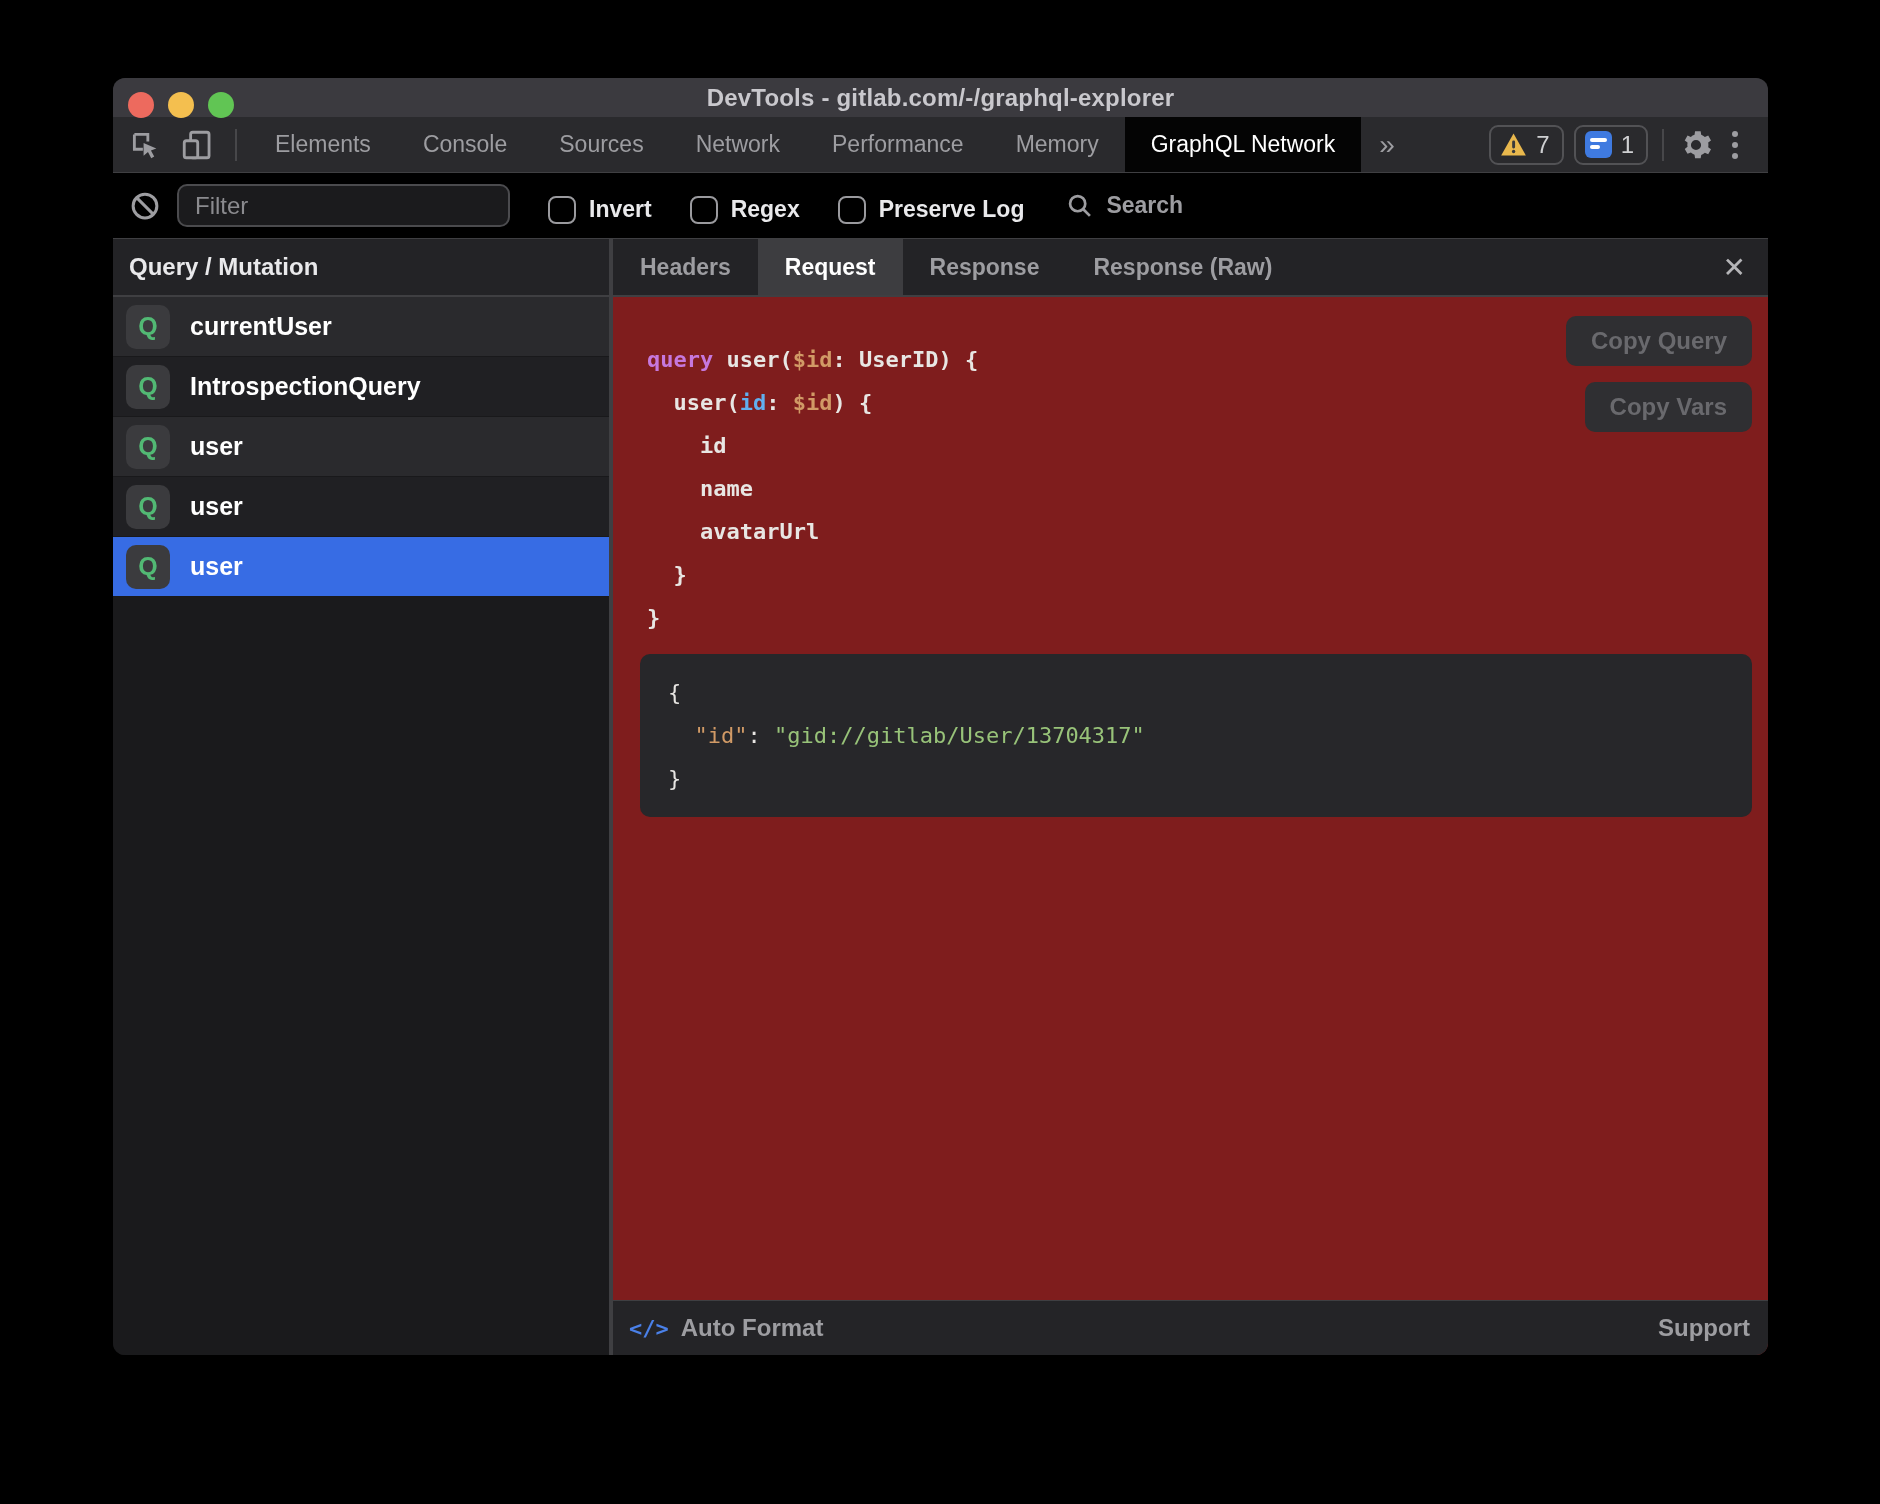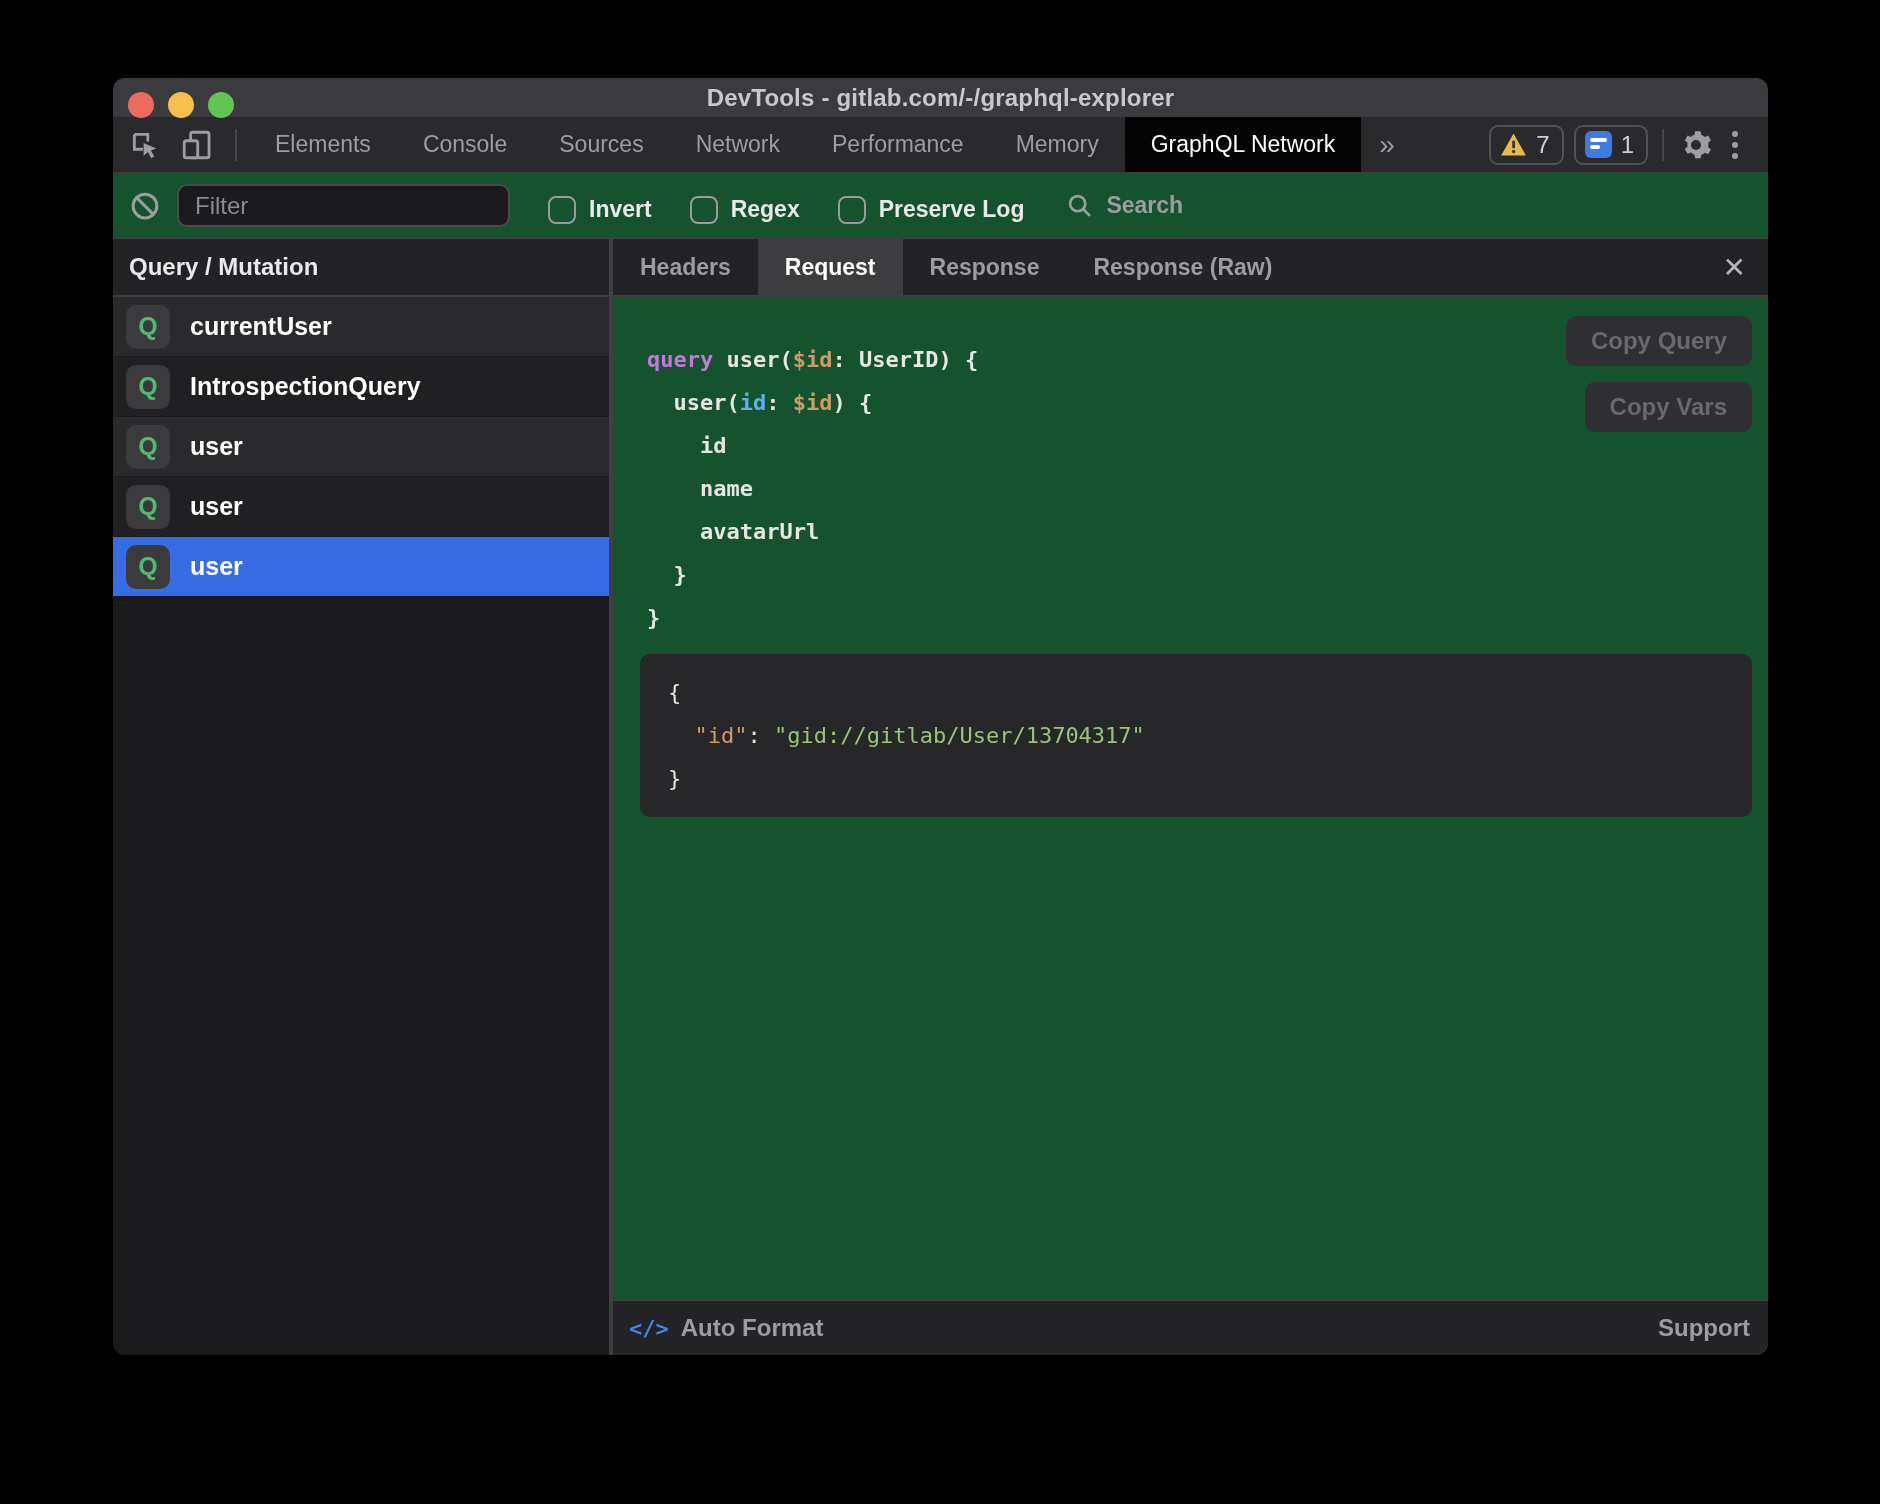--- a/index.html
+++ b/index.html
@@ -35,21 +35,21 @@
   .badge-box { display:flex; align-items:center; gap:9px; border:2px solid #525255; border-radius:9px;
     padding:3px 12px 3px 9px; height:40px; }
   .badge-count { font-size:24px; color:#cfd0d2; }
   .msg-icon { width:27px; height:27px; background:var(--message-blue); border-radius:6px; position:relative; }
   .msg-icon::before { content:""; position:absolute; left:5px; top:7px; width:17px; height:3.5px; background:#fff; border-radius:2px; }
   .msg-icon::after  { content:""; position:absolute; left:5px; top:14px; width:10px; height:3.5px; background:#fff; border-radius:2px; }
   .kebab { display:flex; flex-direction:column; gap:5px; padding:0 8px; }
   .kebab i { width:6px; height:6px; border-radius:50%; background:#9d9da1; }
 
   
-  .filter-bar { height:66px; background:#14532d; flex:0 0 auto; display:flex; align-items:center;
+  .filter-bar { height:66px; background:#000000; flex:0 0 auto; display:flex; align-items:center;
     padding:0 20px 0 14px; border-bottom:1px solid #3f3f42; }
   .filter-input { width:333px; height:43px; margin-left:14px; background:#1b1b1d;
     border:2px solid #4b4b4e; border-radius:10px; color:#e6e6e8; font-size:24px;
     padding:0 16px; outline:none; font-family:"Liberation Sans", sans-serif; }
   .filter-input::placeholder { color:#8b8b8f; }
   .check-group { display:flex; align-items:center; gap:13px; margin-left:38px;margin-top:8px; }
   .checkbox { width:28px; height:28px; border:2.5px solid #9a9a9e; border-radius:8px; background:transparent; }
   .check-label { font-size:23px; font-weight:700; color:#e9e9eb; }
   .search-group { display:flex; align-items:center; gap:12px; margin-left:42px; }
   .search-label { font-size:23px; font-weight:700; color:#9d9da1; }
@@ -65,21 +65,21 @@
     border-bottom:1px solid #19191b; cursor:default; }
   .sidebar-row:nth-child(odd) { background:#2a2a2d; }
   .sidebar-row:nth-child(even) { background:#202023; }
   .sidebar-row.selected { background:var(--selected-row); }
   .q-badge { width:44px; height:44px; border-radius:10px; background:#3b3b3e; flex:0 0 auto;
     display:flex; align-items:center; justify-content:center;
     font-size:25px; font-weight:700; color:var(--query-badge); }
   .row-label { font-size:25px; font-weight:700; color:#fff; }
 
   
-  .main { flex:1; display:flex; flex-direction:column; background:#14532d; min-width:0; }
+  .main { flex:1; display:flex; flex-direction:column; background:#7f1d1d; min-width:0; }
   .panel-tabs { height:58px; flex:0 0 auto; background:#232326; border-bottom:2px solid #3f3f42;
     display:flex; align-items:stretch; }
   .panel-tab { display:flex; align-items:center; padding:0 27px; font-size:23px; font-weight:700; color:#9d9da1; cursor:default; }
   .panel-tab.active { background:#3d3d40; color:#fff; }
   .panel-close { margin-left:auto; display:flex; align-items:center; padding:0 22px;
     color:#b5b5b8; font-size:28px; font-weight:400; }
 
   .panel-content { flex:1; position:relative; overflow:hidden; }
   .code, .vars-code { font-family:"DejaVu Sans Mono", monospace; font-size:22px; line-height:43px; color:#e8e6e3; white-space:pre; }
   .query-code { margin:41px 0 0 34px;font-weight:bold; }

